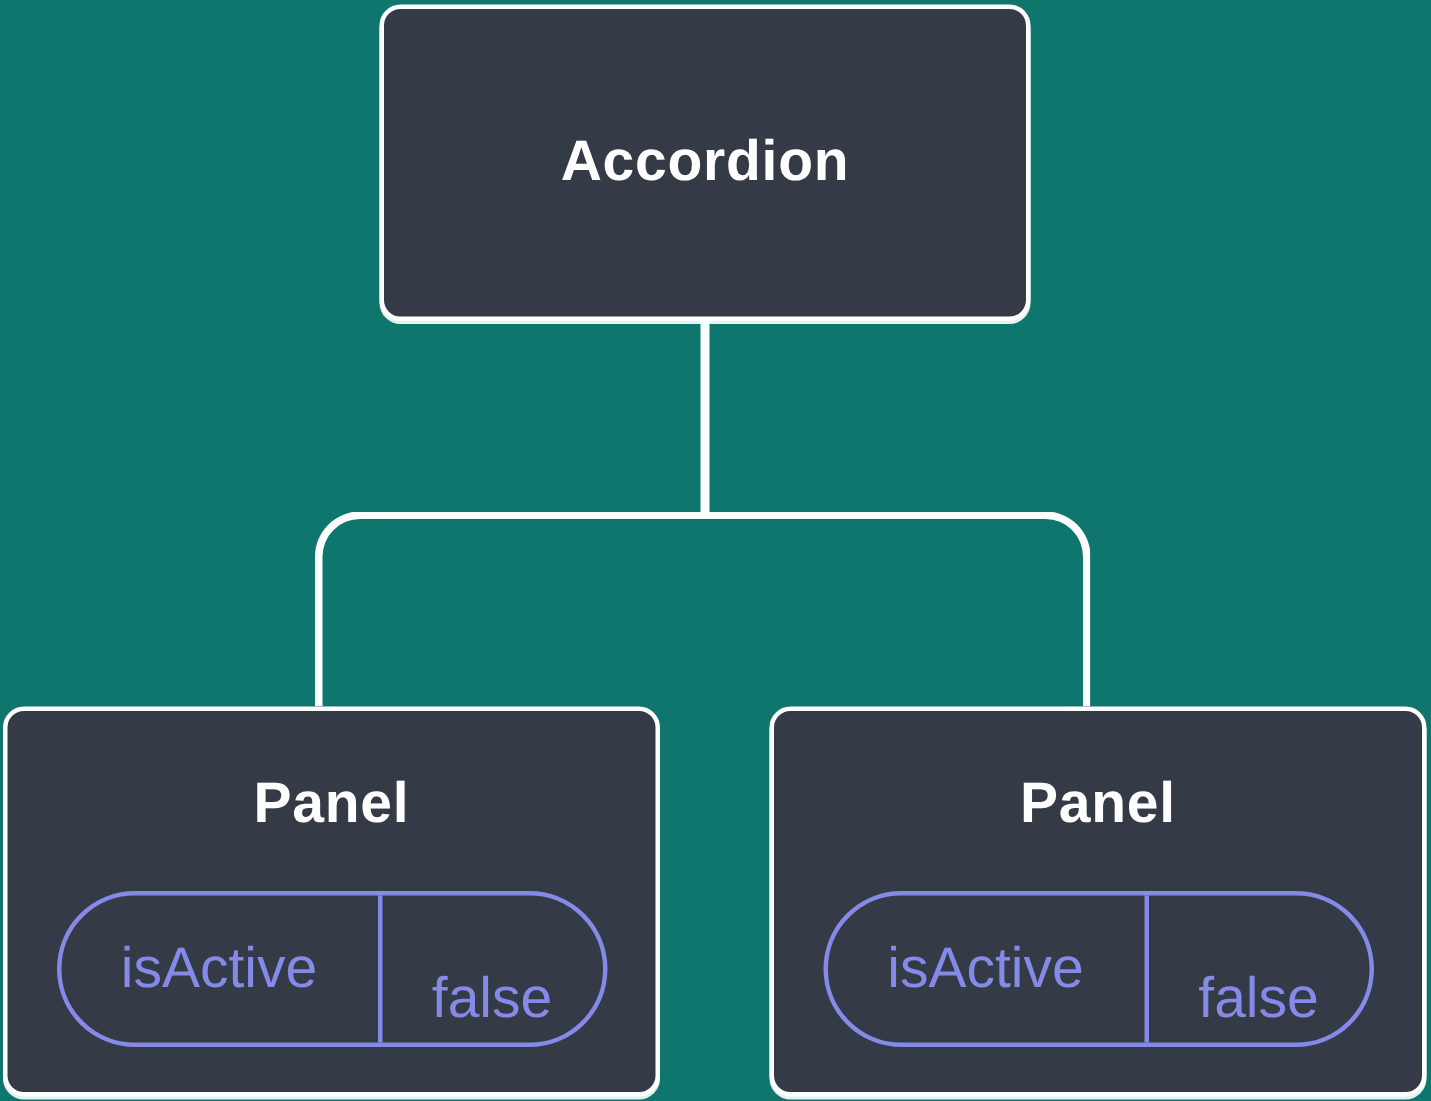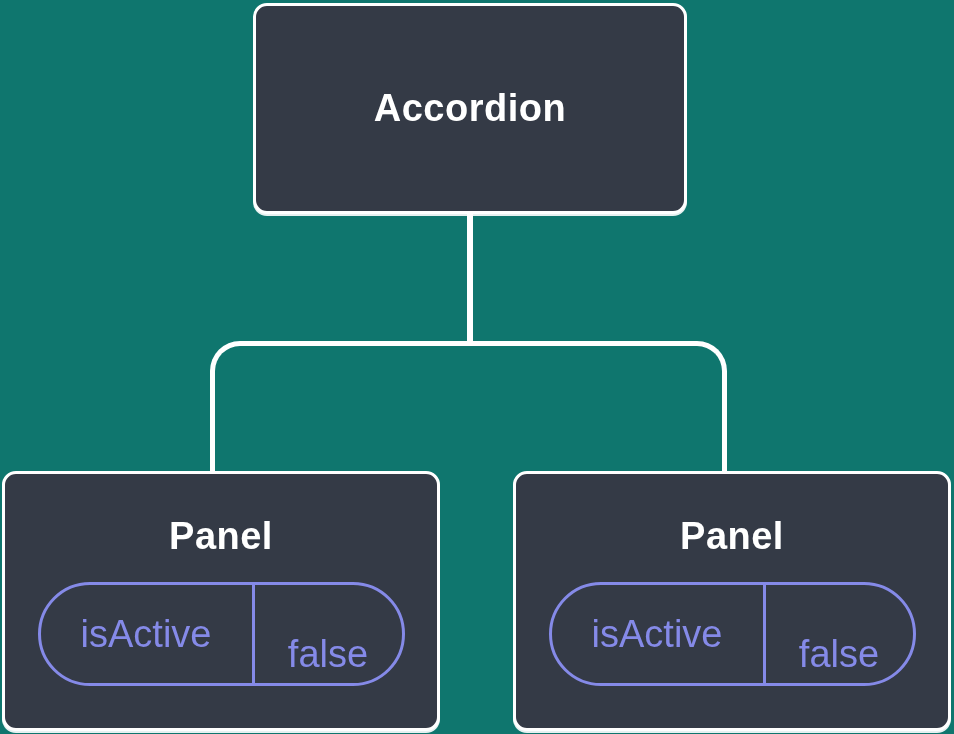--- a/index.html
+++ b/index.html
@@ -68,21 +68,21 @@
     padding-top: 40px;
   }
   .node-panel.left  { left: 2px; }
   .node-panel.right { left: 513px; }
   .panel-title {
     color: #FFFFFF;
     font-size: 38px;
     font-weight: 600;
     line-height: 44px;
     letter-spacing: 0.5px;
-    margin-bottom: 24px;
+    margin-bottom: 36px;
   }
   .state-pill {
     box-sizing: border-box;
     width: 367px;
     height: 104px;
     border: 3px solid #858AE8;
     border-radius: 52px;
     display: flex;
     align-items: stretch;
     background: transparent;

